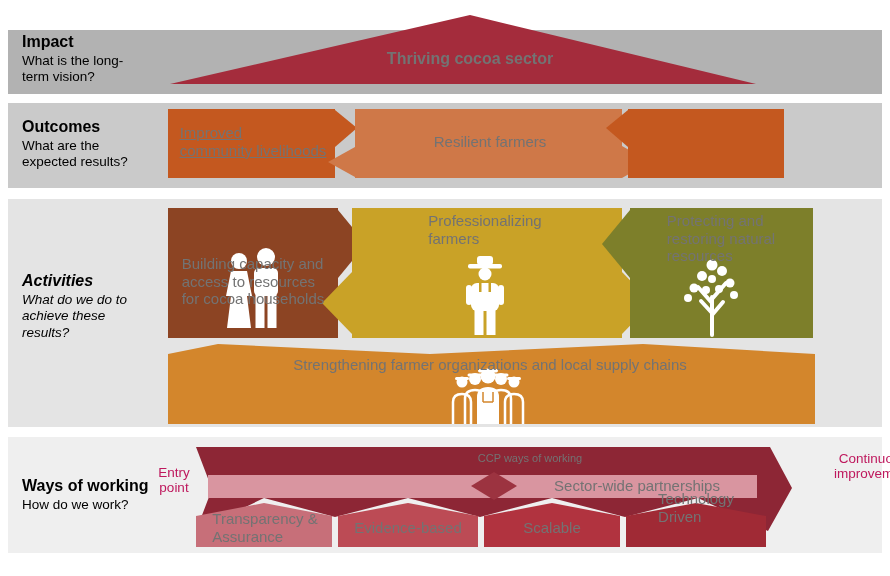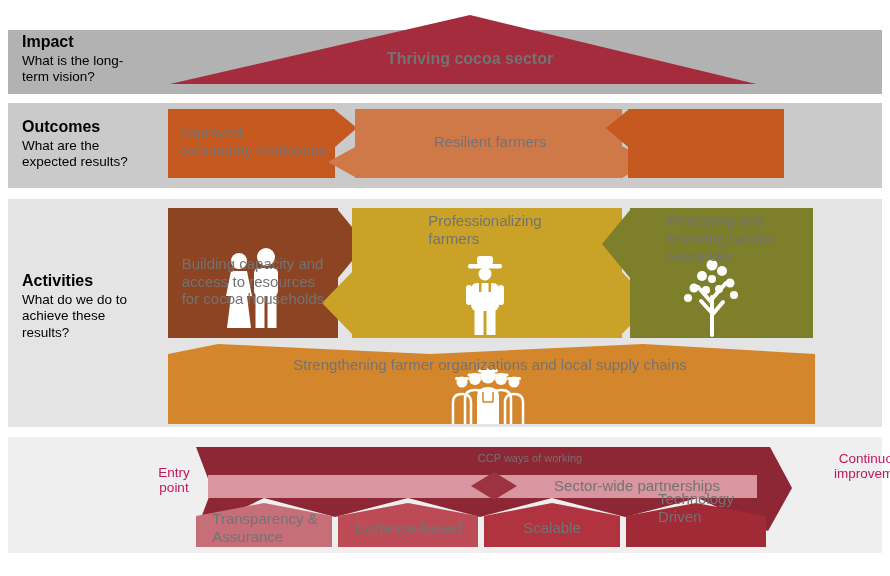--- a/index.html
+++ b/index.html
@@ -129,25 +129,29 @@
   <div class="row-label" style="left:22px;top:33px;width:125px;">
     <div class="t">Impact</div>
     <div class="q">What is the long-
 term vision?</div>
   </div>
   <div class="row-label" style="left:22px;top:118px;width:135px;">
     <div class="t">Outcomes</div>
     <div class="q">What are the
 expected results?</div>
   </div>
-  <div class="row-label" style="left:22px;top:272px;width:135px;">
+  <div class="row-label" style="left:22px;top:272px;width:135px;font-style:italic;">
     <div class="t">Activities</div>
     <div class="q">What do we do to
 achieve these
 results?</div>
+  </div>
+  <div class="row-label" style="left:22px;top:477px;width:160px;">
+    <div class="t">Ways of working</div>
+    <div class="q">How do we work?</div>
   </div>
 
   <div class="shape-text vision" style="left:340px;top:46px;width:260px;height:26px;">Thriving cocoa sector</div>
 
   <div class="shape-text" style="left:172px;top:112px;width:162px;height:60px;text-decoration:underline;">Improved
 community livelihoods</div>
   <div class="shape-text" style="left:366px;top:112px;width:248px;height:60px;">Resilient farmers</div>
 
   <div class="shape-text top-align" style="left:170px;top:212px;width:166px;height:70px;margin-top:43px;">Building capacity and
 access to resources

